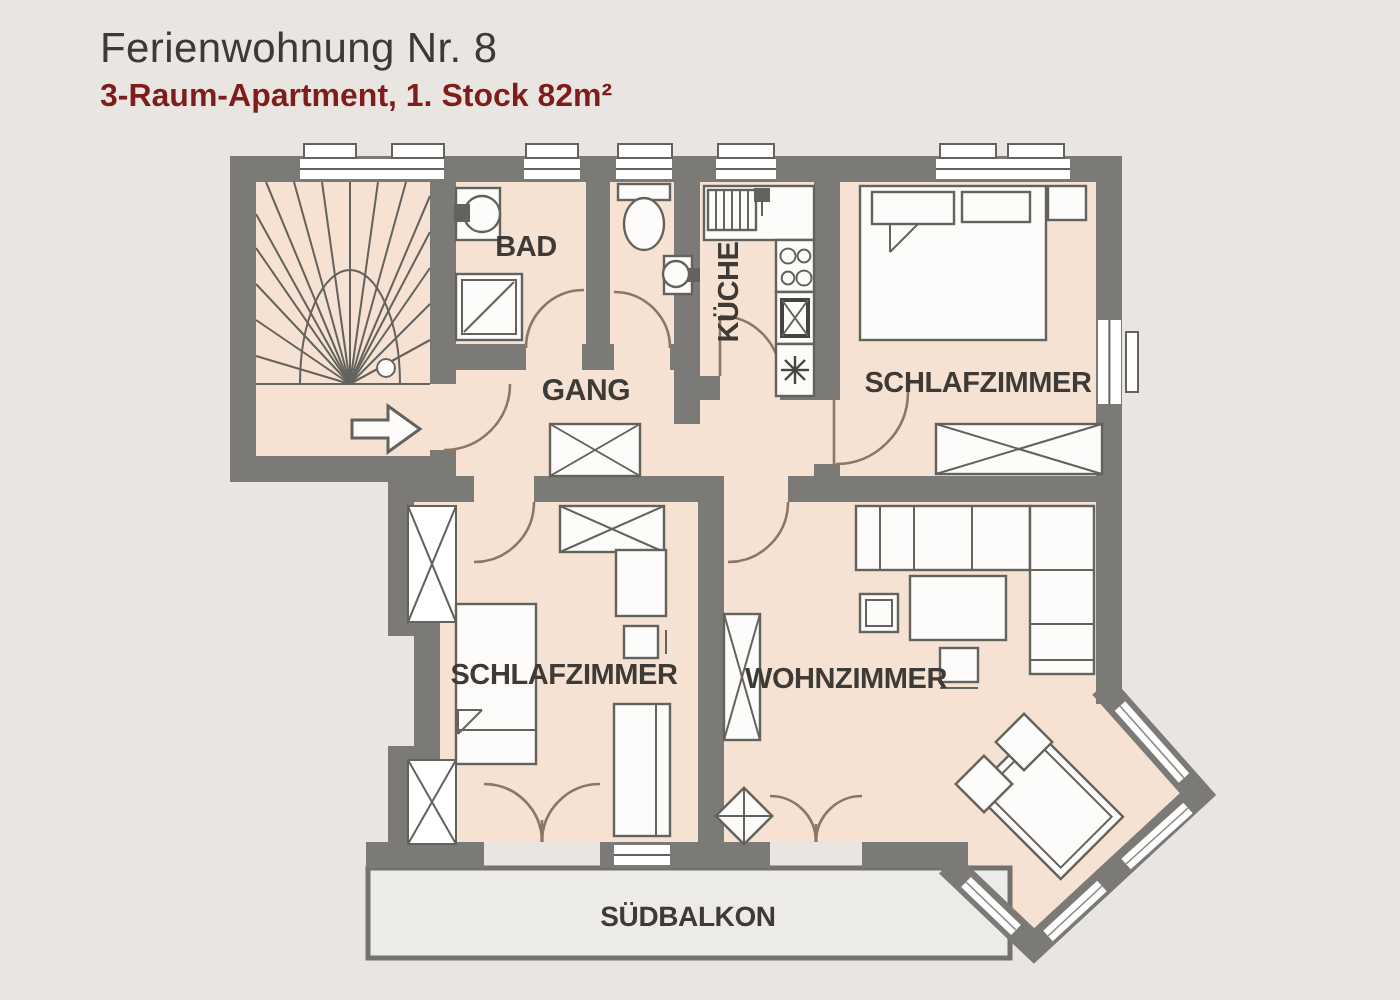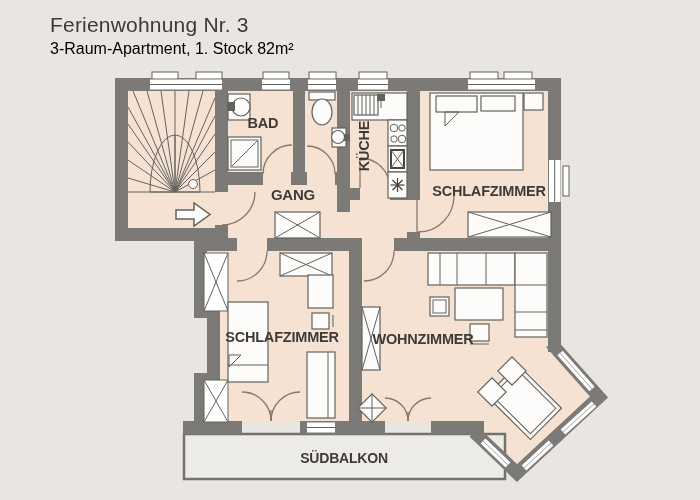--- a/index.html
+++ b/index.html
@@ -1,35 +1,35 @@
 <!DOCTYPE html>
 <html><head>
 <meta charset="utf-8">
 <style>
   html,body{margin:0;padding:0;}
   body{width:700px;height:500px;background:#e9e6e1;position:relative;overflow:hidden;
        font-family:"Liberation Sans",sans-serif;}
   .titleblock{position:absolute;left:50px;top:13px;color:#3d3a36;}
   .titleblock h1{margin:0;font-size:21px;font-weight:400;letter-spacing:0.2px;}
-  .titleblock h2{margin:3px 0 0 0;font-size:16px;font-weight:400;color:#000000;}
+  .titleblock h2{margin:3px 0 0 0;font-size:16px;font-weight:700;color:#7f1d1d;}
   svg{position:absolute;left:0;top:0;}
   .wall{fill:#7b7a76;}
   .roomfill{fill:#f6e2d3;}
   .furn{fill:#fdfcfa;stroke:#63625d;stroke-width:1.2;}
   .thin{stroke:#63625d;stroke-width:1;fill:none;}
   .arc{stroke:#8d7666;stroke-width:1.3;fill:none;}
   .winbox{fill:#ffffff;stroke:#63625d;stroke-width:1;}
   .roomlabel{font-family:"Liberation Sans",sans-serif;font-weight:700;fill:#3e3b37;
              letter-spacing:-0.2px;}
 </style>
 </head>
 <body>
 
 <div class="titleblock">
-  <h1>Ferienwohnung Nr. 3</h1>
+  <h1>Ferienwohnung Nr. 8</h1>
   <h2>3-Raum-Apartment, 1. Stock 82m²</h2>
 </div>
 
 <svg width="700" height="500" viewBox="0 0 700 500">
 
   <g>
     <rect class="roomfill" x="121" y="85" width="107" height="156"></rect>
     <rect class="roomfill" x="215" y="85" width="339" height="166"></rect>
     <rect class="roomfill" x="207" y="251" width="347" height="170"></rect>
     <polygon class="roomfill" points="551,343 599,397 517,473 474,432"></polygon>

